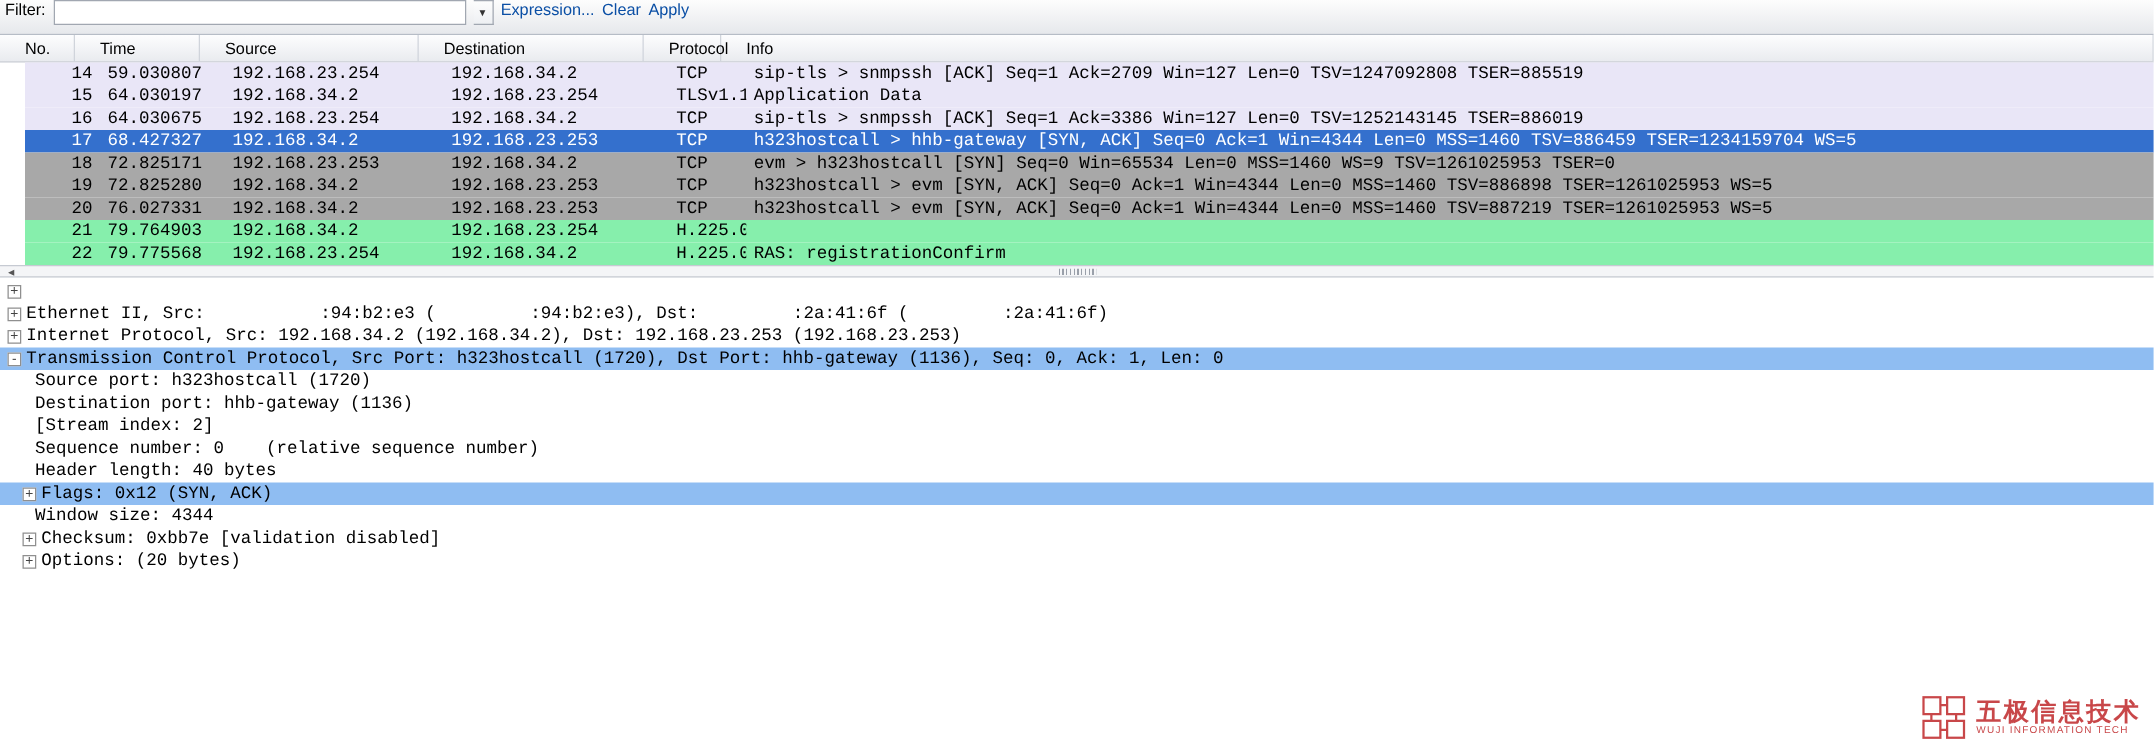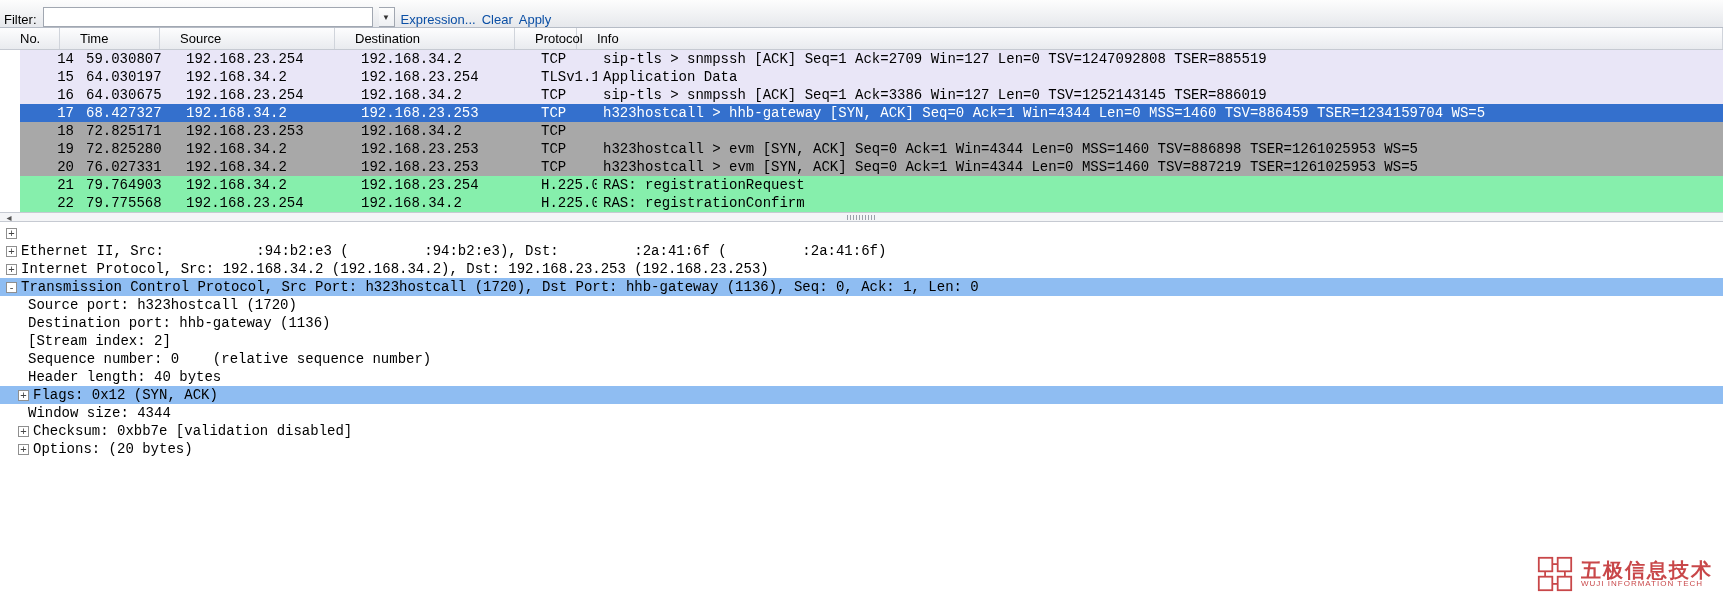--- a/index.html
+++ b/index.html
@@ -10,21 +10,21 @@
     color: #000;
     width: 1723px;
     height: 598px;
     overflow: hidden;
     position: relative;
   }
 
   
   .filter-bar {
     display: flex;
-    align-items: flex-end;
+    align-items: flex-start;
     height: 28px;
     background: linear-gradient(#fdfdfd, #e6e8ec);
     border-bottom: 1px solid #b6bcc6;
     padding: 0 4px;
     gap: 6px;
   }
   .filter-input {
     width: 330px;
     height: 20px;
     border: 1px solid #a1a7b1;
@@ -158,24 +158,24 @@
   <div class="col-dst">Destination</div>
   <div class="col-proto">Protocol</div>
   <div class="col-info">Info</div>
 </div>
 
 <div class="packet-list" id="packet-list">
     <div class="pl-row row-lav"><div class="col-no">14</div><div class="col-time">59.030807</div><div class="col-src">192.168.23.254</div><div class="col-dst">192.168.34.2</div><div class="col-proto">TCP</div><div class="col-info">sip-tls &gt; snmpssh [ACK] Seq=1 Ack=2709 Win=127 Len=0 TSV=1247092808 TSER=885519</div></div>
     <div class="pl-row row-lav"><div class="col-no">15</div><div class="col-time">64.030197</div><div class="col-src">192.168.34.2</div><div class="col-dst">192.168.23.254</div><div class="col-proto">TLSv1.1</div><div class="col-info">Application Data</div></div>
     <div class="pl-row row-lav"><div class="col-no">16</div><div class="col-time">64.030675</div><div class="col-src">192.168.23.254</div><div class="col-dst">192.168.34.2</div><div class="col-proto">TCP</div><div class="col-info">sip-tls &gt; snmpssh [ACK] Seq=1 Ack=3386 Win=127 Len=0 TSV=1252143145 TSER=886019</div></div>
     <div class="pl-row row-sel"><div class="col-no">17</div><div class="col-time">68.427327</div><div class="col-src">192.168.34.2</div><div class="col-dst">192.168.23.253</div><div class="col-proto">TCP</div><div class="col-info">h323hostcall &gt; hhb-gateway [SYN, ACK] Seq=0 Ack=1 Win=4344 Len=0 MSS=1460 TSV=886459 TSER=1234159704 WS=5</div></div>
-    <div class="pl-row row-gray"><div class="col-no">18</div><div class="col-time">72.825171</div><div class="col-src">192.168.23.253</div><div class="col-dst">192.168.34.2</div><div class="col-proto">TCP</div></div>
+    <div class="pl-row row-gray"><div class="col-no">18</div><div class="col-time">72.825171</div><div class="col-src">192.168.23.253</div><div class="col-dst">192.168.34.2</div><div class="col-proto">TCP</div><div class="col-info">evm &gt; h323hostcall [SYN] Seq=0 Win=65534 Len=0 MSS=1460 WS=9 TSV=1261025953 TSER=0</div></div>
     <div class="pl-row row-gray"><div class="col-no">19</div><div class="col-time">72.825280</div><div class="col-src">192.168.34.2</div><div class="col-dst">192.168.23.253</div><div class="col-proto">TCP</div><div class="col-info">h323hostcall &gt; evm [SYN, ACK] Seq=0 Ack=1 Win=4344 Len=0 MSS=1460 TSV=886898 TSER=1261025953 WS=5</div></div>
     <div class="pl-row row-gray"><div class="col-no">20</div><div class="col-time">76.027331</div><div class="col-src">192.168.34.2</div><div class="col-dst">192.168.23.253</div><div class="col-proto">TCP</div><div class="col-info">h323hostcall &gt; evm [SYN, ACK] Seq=0 Ack=1 Win=4344 Len=0 MSS=1460 TSV=887219 TSER=1261025953 WS=5</div></div>
-    <div class="pl-row row-cyan"><div class="col-no">21</div><div class="col-time">79.764903</div><div class="col-src">192.168.34.2</div><div class="col-dst">192.168.23.254</div><div class="col-proto">H.225.0</div><div class="col-info">RAS: registrationRequest</div></div>
+    <div class="pl-row row-cyan"><div class="col-no">21</div><div class="col-time">79.764903</div><div class="col-src">192.168.34.2</div><div class="col-dst">192.168.23.254</div><div class="col-proto">H.225.0</div></div>
     <div class="pl-row row-cyan"><div class="col-no">22</div><div class="col-time">79.775568</div><div class="col-src">192.168.23.254</div><div class="col-dst">192.168.34.2</div><div class="col-proto">H.225.0</div><div class="col-info">RAS: registrationConfirm</div></div>
   </div>
 
 <div class="splitter">
   <span class="sb-left">◂</span>
   <div class="grip"></div>
 </div>
 
 <div class="details" id="details">
     <div class="tree-row "><span class="toggle">+</span></div>

